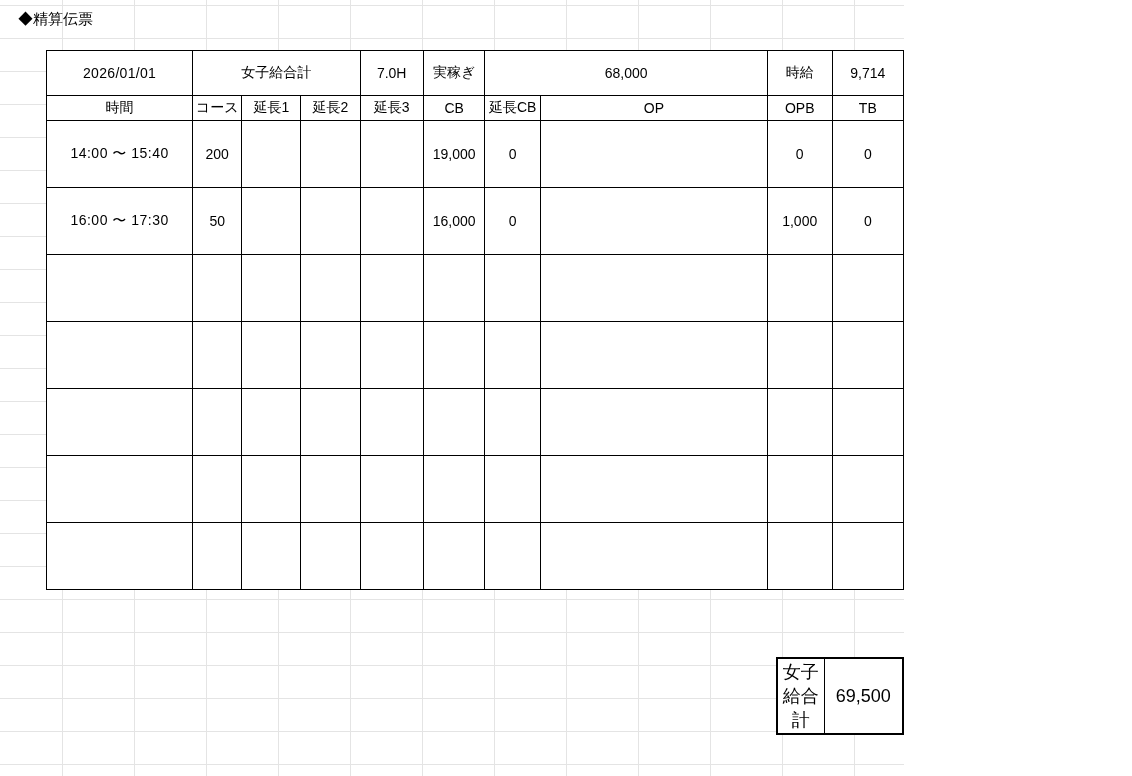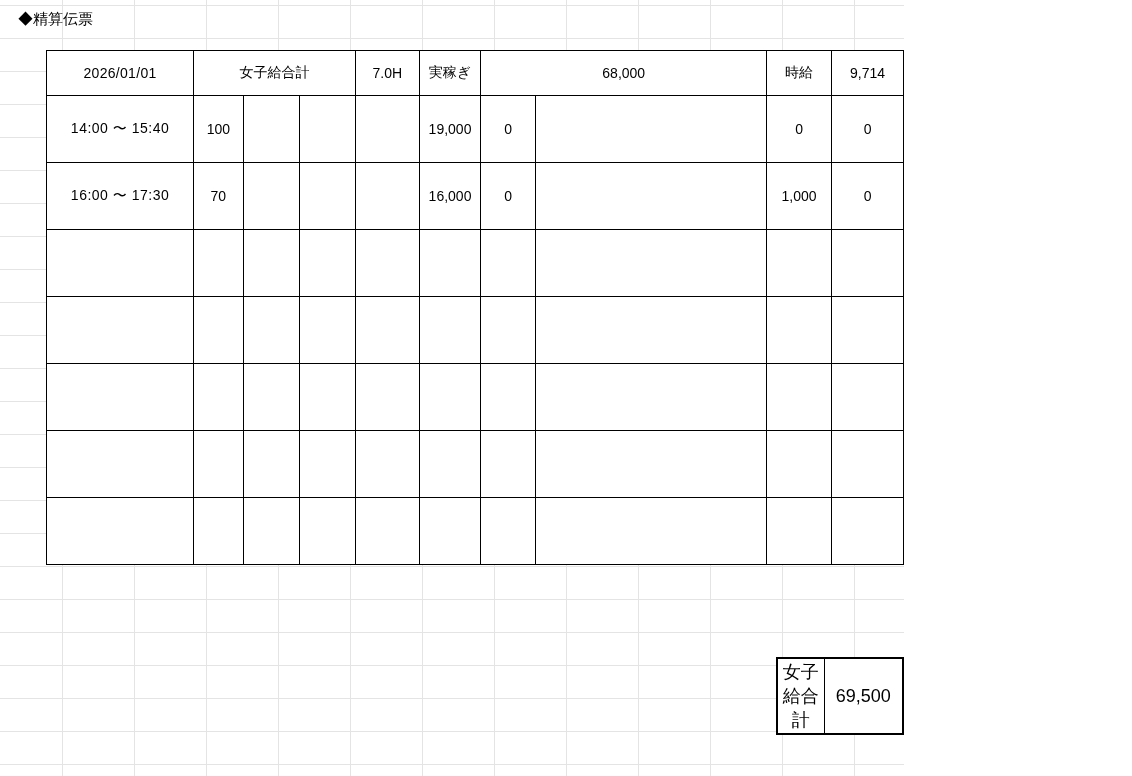--- a/index.html
+++ b/index.html
@@ -157,37 +157,49 @@
         <tr class="row-top">
           <td class="c-date thick-left thick-top">2026/01/01</td>
           <td class="c-label-gray thick-top" colspan="3">女子給合計</td>
           <td class="c-hours thick-top">7.0H</td>
           <td class="c-label-green thick-top">実稼ぎ</td>
           <td class="c-earn thick-top" colspan="2">68,000</td>
           <td class="c-label-gray thick-top">時給</td>
           <td class="c-wage thick-top thick-right">9,714</td>
         </tr>
 
+        <tr class="row-head">
+          <td class="h-blue thick-left">時間</td>
+          <td class="h-gray">コース</td>
+          <td class="h-gray">延長1</td>
+          <td class="h-gray">延長2</td>
+          <td class="h-gray">延長3</td>
+          <td class="h-pink">CB</td>
+          <td class="h-pink">延長CB</td>
+          <td class="h-pink">OP</td>
+          <td class="h-pink">OPB</td>
+          <td class="h-pink thick-right">TB</td>
+        </tr>
       </tbody>
       <tbody id="rows-body">
           <tr class="row-data">
             <td class="time-cell thick-left">14:00 〜 15:40</td>
-            <td class="">100</td>
+            <td class="">200</td>
             <td class=""></td>
             <td class=""></td>
             <td class=""></td>
             <td class="pink">19,000</td>
             <td class="pink">0</td>
             <td class=""></td>
             <td class="pink">0</td>
             <td class="pink thick-right">0</td>
           </tr>
           <tr class="row-data">
             <td class="time-cell thick-left">16:00 〜 17:30</td>
-            <td class="">70</td>
+            <td class="">50</td>
             <td class=""></td>
             <td class=""></td>
             <td class=""></td>
             <td class="pink">16,000</td>
             <td class="pink">0</td>
             <td class=""></td>
             <td class="pink">1,000</td>
             <td class="pink thick-right">0</td>
           </tr>
           <tr class="row-data">

